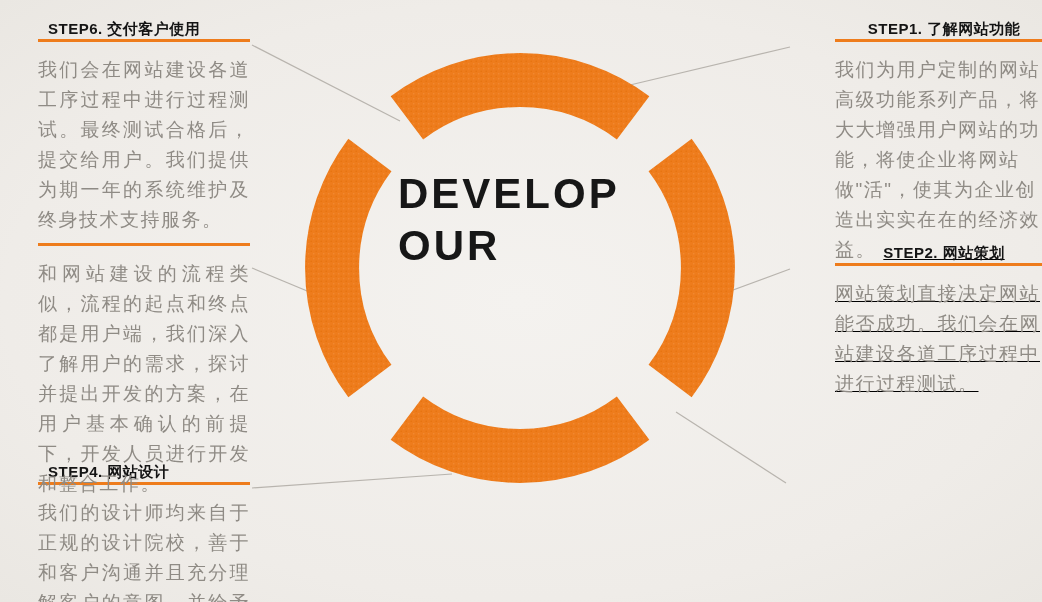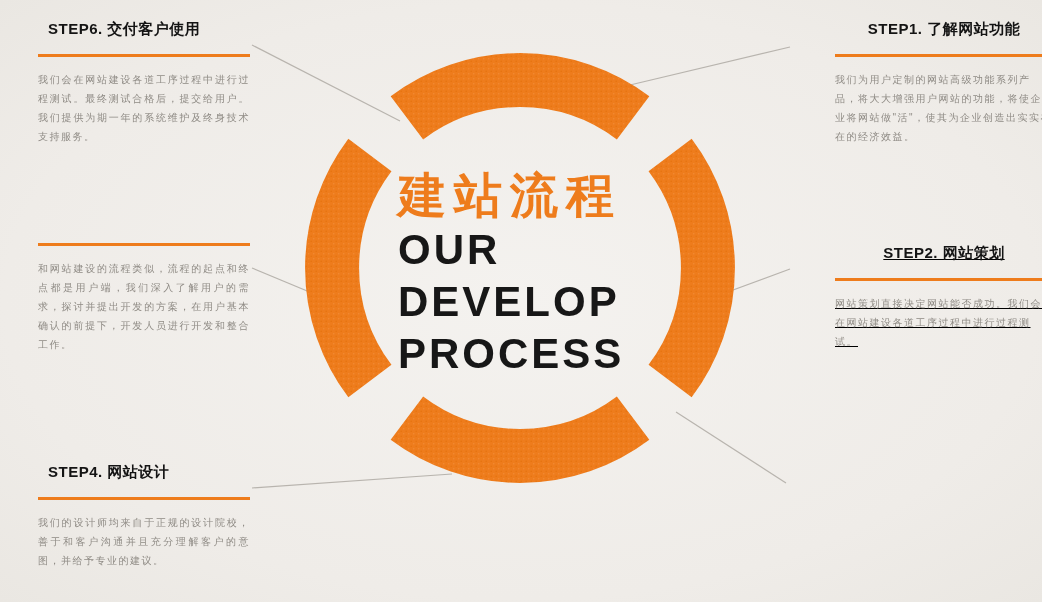--- a/index.html
+++ b/index.html
@@ -12,27 +12,27 @@
     overflow:hidden;
   }
   svg.diagram { position:absolute; left:0; top:0; }
 
   .step { position:absolute; }
   .step .title {
     font-weight:bold;
     font-size:15px;
     color:#141414;
     letter-spacing:0.5px;
-    padding-bottom:15px;
+    padding-bottom:0;
   }
   .step .rule { height:3px; background:#ee7c1c; }
   .step .body {
     margin-top:13px;
-    font-size:10px;
-    line-height:19px;
+    font-size:19px;
+    line-height:30px;
     letter-spacing:1.5px;
     color:#8f8b85;
   }
   .step.left  { width:212px; }
   .step.left .title { padding-left:10px; }
   .step.left .body  { text-align:justify; }
   .step.right { width:218px; text-align:center;margin-left:43px; }
   .step.right .body { text-align:left; }
 
   #step6 { left:38px;  top:20px;  }
@@ -81,24 +81,22 @@
     <line x1="252" y1="488" x2="452" y2="474" stroke="#b8b4ae" stroke-width="1.2"></line>
     <line x1="786" y1="483" x2="676" y2="412" stroke="#b8b4ae" stroke-width="1.2"></line>
 
     <path d="M 406.9 117.9 A 188 188 0 0 1 633.1 117.9" fill="none" stroke="url(#ringdots)" stroke-width="54"></path>
     <path d="M 670.1 154.9 A 188 188 0 0 1 670.1 381.1" fill="none" stroke="url(#ringdots)" stroke-width="54"></path>
     <path d="M 633.1 418.1 A 188 188 0 0 1 406.9 418.1" fill="none" stroke="url(#ringdots)" stroke-width="54"></path>
     <path d="M 369.9 381.1 A 188 188 0 0 1 369.9 154.9" fill="none" stroke="url(#ringdots)" stroke-width="54"></path>
   </svg>
 
   <div class="center-text">
-    <div class="cn">建站流程</div>
+    <div class="en">DEVELOP</div>
     <div class="en">OUR</div>
-    <div class="en">DEVELOP</div>
-    <div class="en">PROCESS</div>
   </div>
 
   <div class="step right" id="step1">
     <div class="title">STEP1. 了解网站功能</div>
     <div class="rule"></div>
     <div class="body">我们为用户定制的网站高级功能系列产品，将大大增强用户网站的功能，将使企业将网站做"活"，使其为企业创造出实实在在的经济效益。</div>
   </div>
 
   <div class="step right" id="step2">
     <div class="title">STEP2. 网站策划</div>

